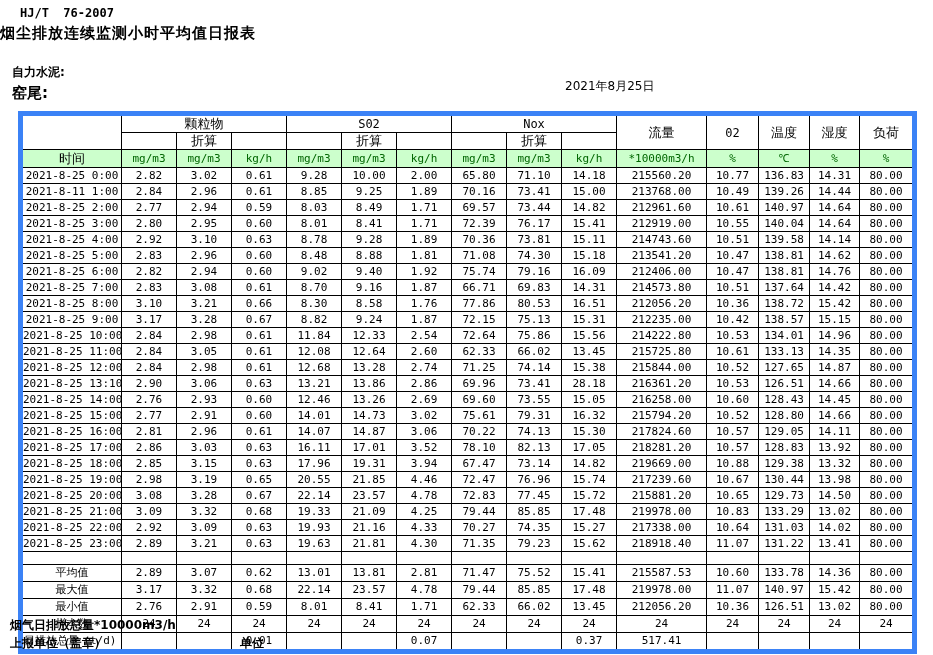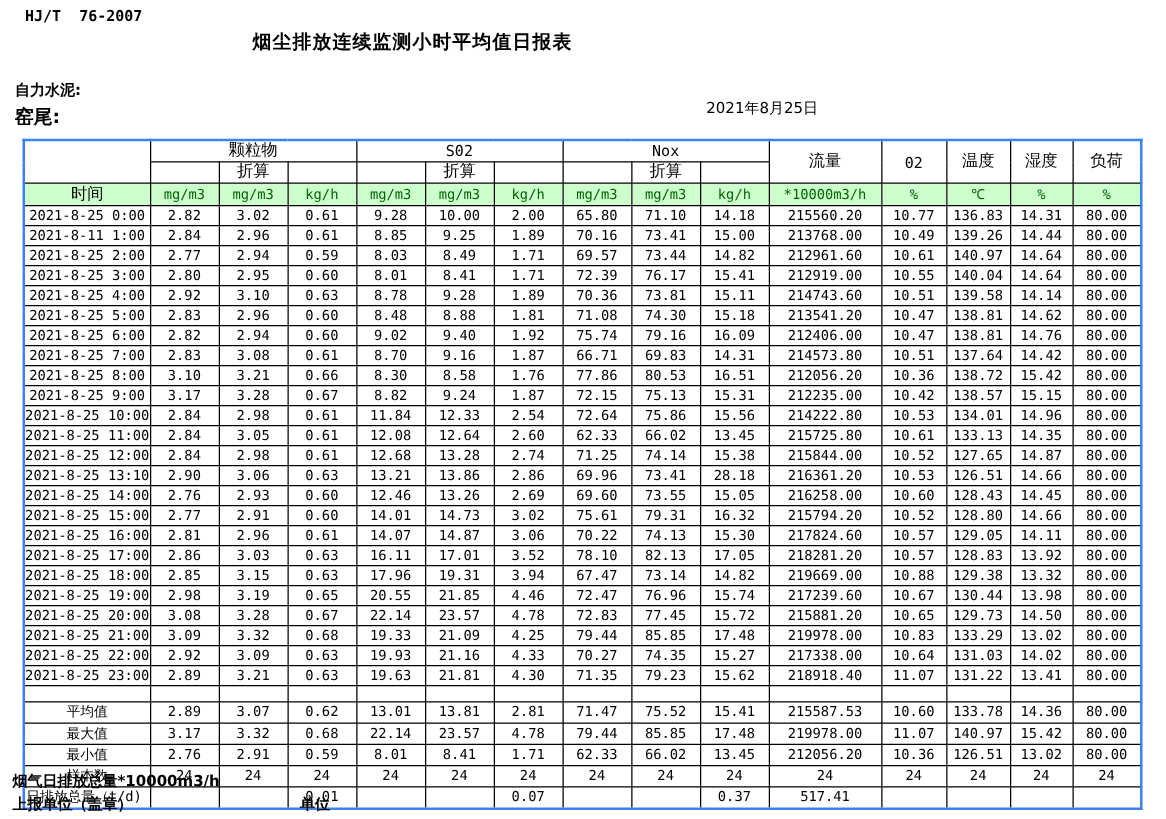--- a/index.html
+++ b/index.html
@@ -2,27 +2,27 @@
 <html><head>
 <meta charset="utf-8">
 <style>
   html,body{margin:0;padding:0;}
   body{
     width:933px;height:655px;background:#ffffff;position:relative;
     font-family:"DejaVu Sans", sans-serif;color:#000;overflow:hidden;
   }
   .abs{position:absolute;}
   .std-no{left:20px;top:6px;font-size:12px;font-weight:bold;white-space:pre;font-family:"DejaVu Sans Mono",monospace;}
-  .title{left:0;top:24px;width:660px;text-align:center;font-size:15px;font-weight:bold;letter-spacing:1px;}
+  .title{left:0;top:24px;width:660px;font-size:15px;font-weight:bold;letter-spacing:1px;}
   .company{left:12px;top:64px;font-size:12px;font-weight:bold;}
   .site{left:12px;top:84px;font-size:15px;font-weight:bold;}
   .date{left:565px;top:78px;font-size:12px;}
   table.report{
     position:absolute;left:18px;top:111px;border-collapse:collapse;table-layout:fixed;
-    width:896px;border:2px solid #3b82f6;
+    width:896px;border:5px solid #3b82f6;
   }
   table.report td{border:1px solid #000;padding:0;overflow:hidden;white-space:nowrap;
     font-size:11px;text-align:center;height:15px;line-height:15px;
     font-family:"DejaVu Sans Mono",monospace;}
   tr.hdr td{height:16px;line-height:16px;font-family:"DejaVu Sans",sans-serif;font-size:13px;}
   tr.hdr td.latin{font-family:"DejaVu Sans Mono",monospace;font-size:12px;}
   tr.unit-row td{height:17px;line-height:17px;background:#ccffcc;color:#006600;font-size:11px;}
   tr.unit-row td.time-hdr{color:#000;font-family:"DejaVu Sans",sans-serif;font-size:13px;margin-top:16px;}
   td.time-cell{text-align:right;padding-right:3px;}
   tr.spacer td{height:12px;line-height:12px;}

